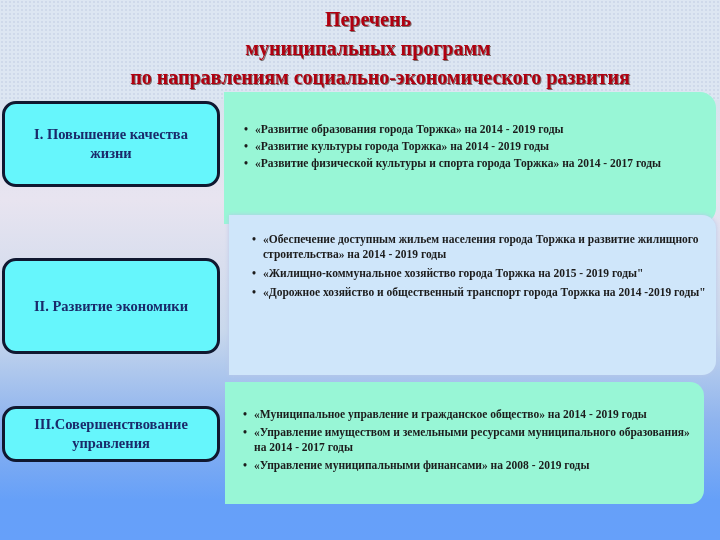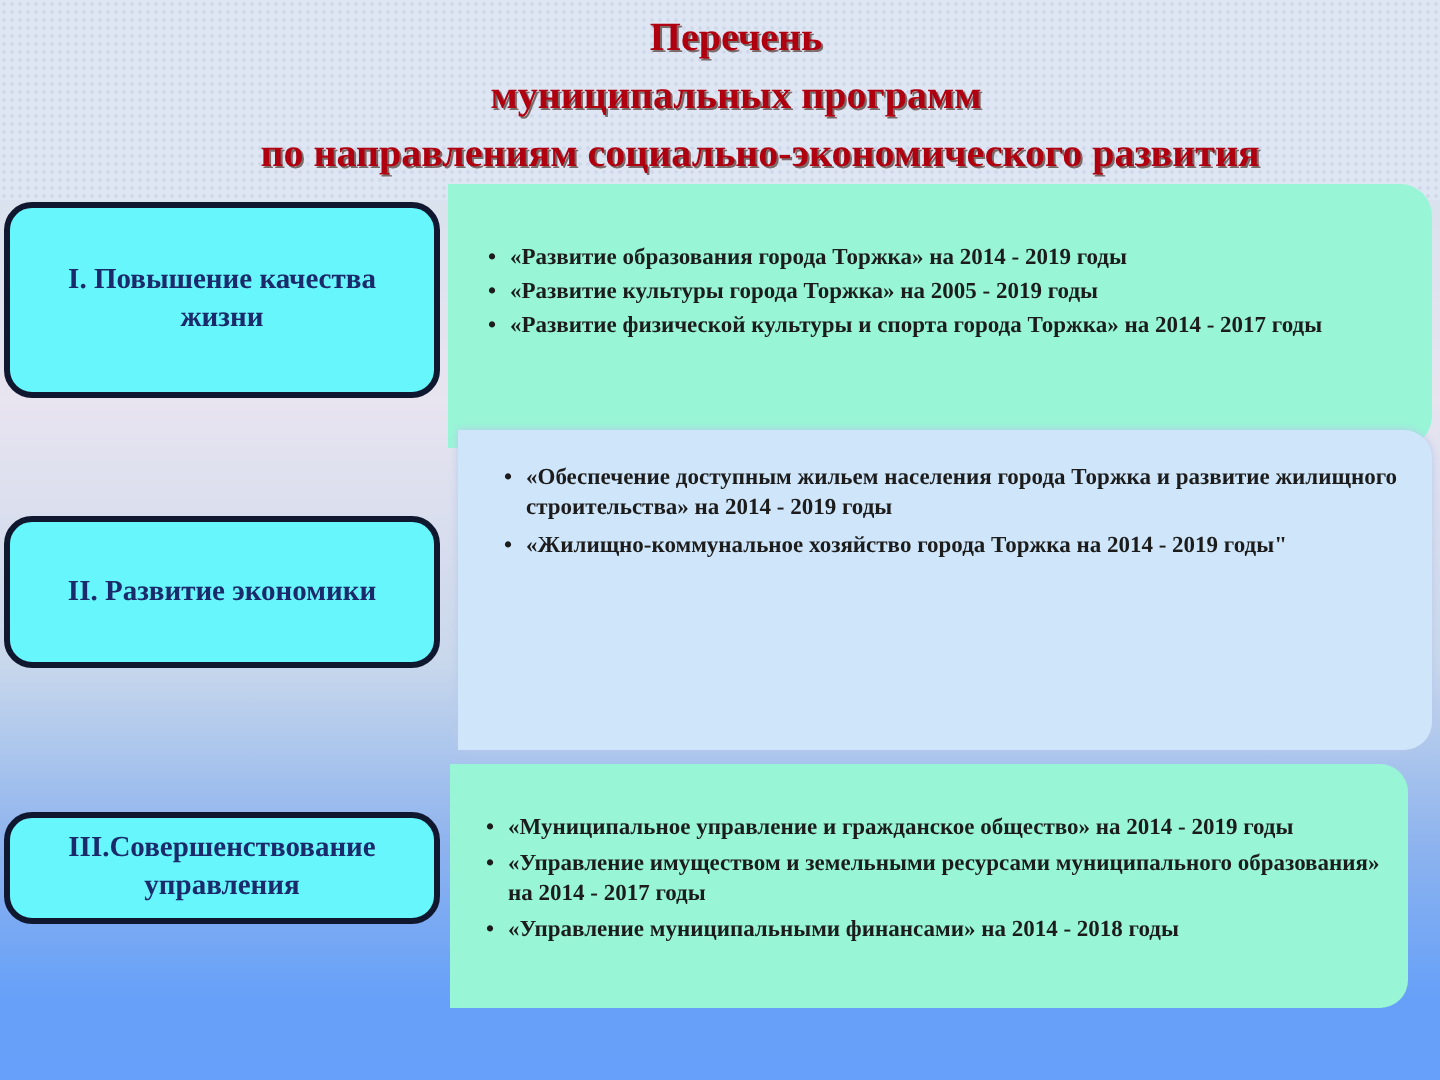--- a/index.html
+++ b/index.html
@@ -23,22 +23,22 @@
     .t2 { top: 35px; left: 8px; }
     .t3 { top: 64px; left: 20px; }
 
     .left-box {
       position: absolute; left: 2px; width: 218px;
       background: #66f6fc; border: 3px solid #101830; border-radius: 14px;
       box-sizing: border-box; display: flex; align-items: center; justify-content: center;
       text-align: center; color: #1a2a6a; font-weight: bold; font-size: 14.5px; line-height: 19px;
       padding: 0 8px;
     }
-    .lb1 { top: 101px; height: 98px; }
-    .lb2 { top: 258px; height: 76px; }
+    .lb1 { top: 101px; height: 86px; }
+    .lb2 { top: 258px; height: 96px; }
     .lb3 { top: 406px; height: 56px; }
 
     .panel {
       position: absolute; box-sizing: border-box; border-radius: 0 14px 14px 0;
       color: #1c1c1c; font-weight: bold; font-size: 11.5px; line-height: 15px;
     }
     .p1 { left: 224px; top: 92px; width: 492px; height: 132px; background: #98f6d6; padding: 30px 10px 0 20px; border-radius: 0 16px 16px 0; }
     .p2 { left: 229px; top: 215px; width: 487px; height: 160px; background: #cfe6fa; padding: 17px 5px 0 23px; box-shadow: 0 0 4px #b8c8e8; }
     .p3 { left: 225px; top: 382px; width: 479px; height: 122px; background: #98f6d6; padding: 25px 10px 0 18px; border-radius: 0 14px 14px 0; }
 
@@ -52,40 +52,41 @@
 <body>
 
 <div class="header"></div>
 <div class="title t1">Перечень</div>
 <div class="title t2">муниципальных программ</div>
 <div class="title t3">по направлениям социально-экономического  развития</div>
 
 <div class="panel p1">
   <ul>
     <li>«Развитие образования  города Торжка» на 2014  - 2019 годы</li>
-    <li> «Развитие культуры города Торжка» на  2005  - 2019 годы</li>
+    <li> «Развитие культуры города Торжка» на  2014  - 2019 годы</li>
     <li>«Развитие физической культуры и спорта города Торжка» на  2014  - 2017 годы</li>
   </ul>
 </div>
 <div class="left-box lb1">
   <span>I. Повышение качества жизни</span>
 </div>
 
 <div class="panel p2">
   <ul>
     <li>«Обеспечение доступным жильем населения города Торжка и развитие жилищного строительства»  на  2014  - 2019 годы</li>
-    <li>«Жилищно-коммунальное хозяйство города Торжка на  2014  - 2019 годы"</li>
+    <li>«Жилищно-коммунальное хозяйство города Торжка на  2015  - 2019 годы"</li>
+    <li>«Дорожное хозяйство   и общественный транспорт    города Торжка на 2014 -2019 годы"</li>
   </ul>
 </div>
 <div class="left-box lb2">
   <span>II. Развитие экономики</span>
 </div>
 
 <div class="panel p3">
   <ul>
     <li>«Муниципальное управление и гражданское общество» на  2014  - 2019 годы</li>
     <li>«Управление имуществом и земельными ресурсами муниципального образования» на  2014 - 2017 годы</li>
-    <li>«Управление муниципальными финансами» на  2014 - 2018 годы</li>
+    <li>«Управление муниципальными финансами» на  2008 - 2019 годы</li>
   </ul>
 </div>
 <div class="left-box lb3">
   <span>III.Совершенствование управления</span>
 </div>
 
 </body></html>

